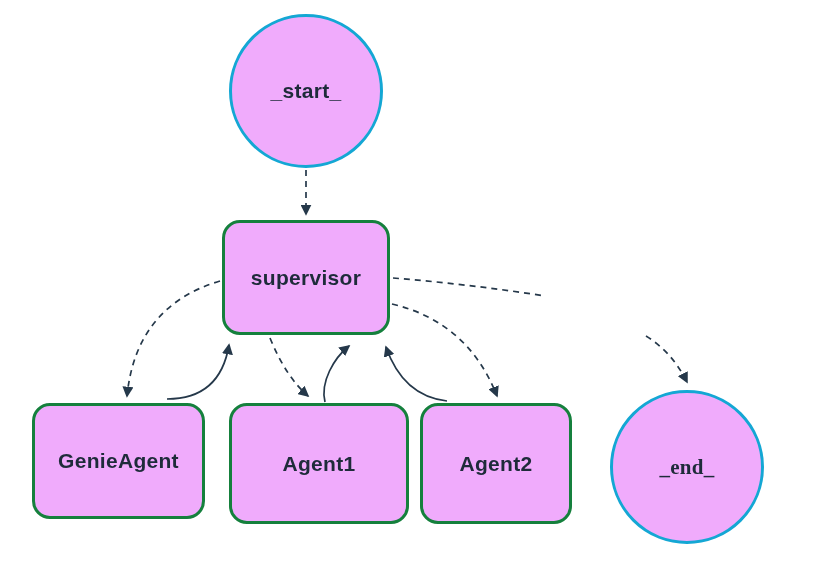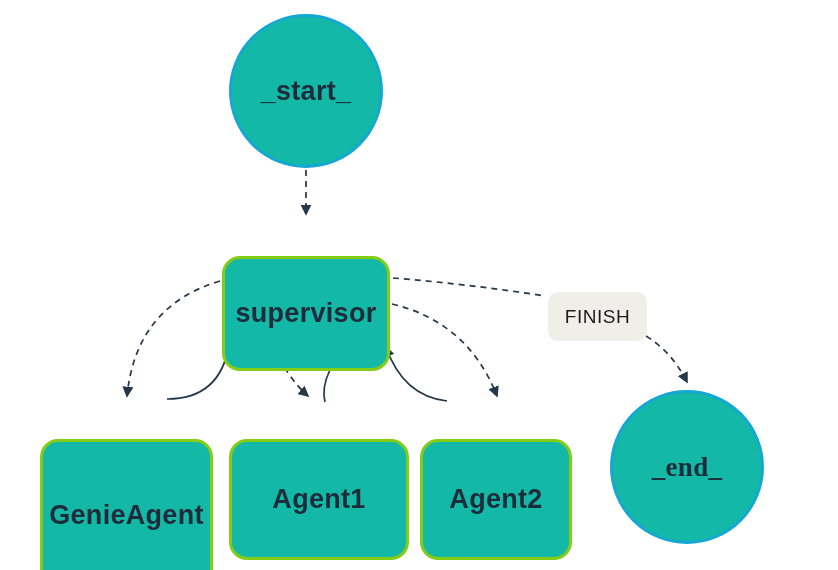--- a/index.html
+++ b/index.html
@@ -28,43 +28,42 @@
     stroke-width: 1.7;
   }
   .edge.dashed {
     stroke-dasharray: 6 5;
   }
   .node {
     position: absolute;
     display: flex;
     align-items: center;
     justify-content: center;
-    background: #14b8a6;
+    background: #f0abfc;
     color: #1e2b3a;
     font-weight: 700;
-    font-size: 27px;
+    font-size: 21px;
     letter-spacing: 0.3px;
     box-sizing: border-box;
     text-align: center;
   }
   .node.circle {
     border: 3px solid #14a7d4;
     border-radius: 50%;
     width: 154px;
     height: 154px;
   }
   .node.rect {
-    border: 3px solid #84cc16;
+    border: 3px solid #15803d;
     border-radius: 18px;
-    margin-top: 36px;
   }
   .node-start   { left: 229px; top: 14px; }
   .node-end     { left: 610px; top: 390px; font-family: Liberation Serif, serif; }
   .node-supervisor { left: 222px; top: 220px; width: 168px; height: 115px; }
-  .node-genie   { left: 40px;  top: 403px; width: 173px; height: 153px; }
+  .node-genie   { left: 32px;  top: 403px; width: 173px; height: 116px; }
   .node-agent1  { left: 229px; top: 403px; width: 180px; height: 121px; }
   .node-agent2  { left: 420px; top: 403px; width: 152px; height: 121px; }
   .edge-label {
     position: absolute;
     left: 548px;
     top: 292px;
     width: 99px;
     height: 49px;
     background: #efeee9;
     border-radius: 10px;
@@ -125,17 +124,14 @@
   </div>
 
   <div class="node rect node-agent2">
     <span>Agent2</span>
   </div>
 
   <div class="node circle node-end">
     <span>_end_</span>
   </div>
 
-  <div class="edge-label">
-    <span>FINISH</span>
-  </div>
 
 </div>
 
 </body></html>

